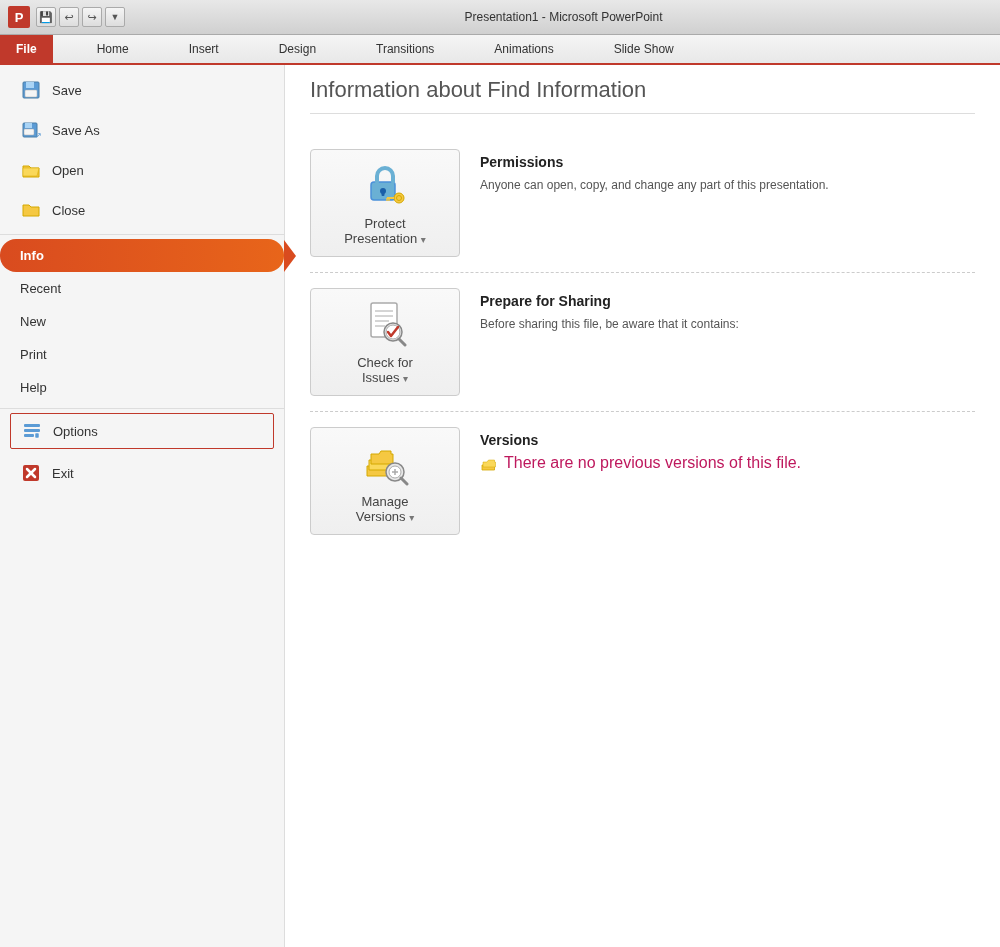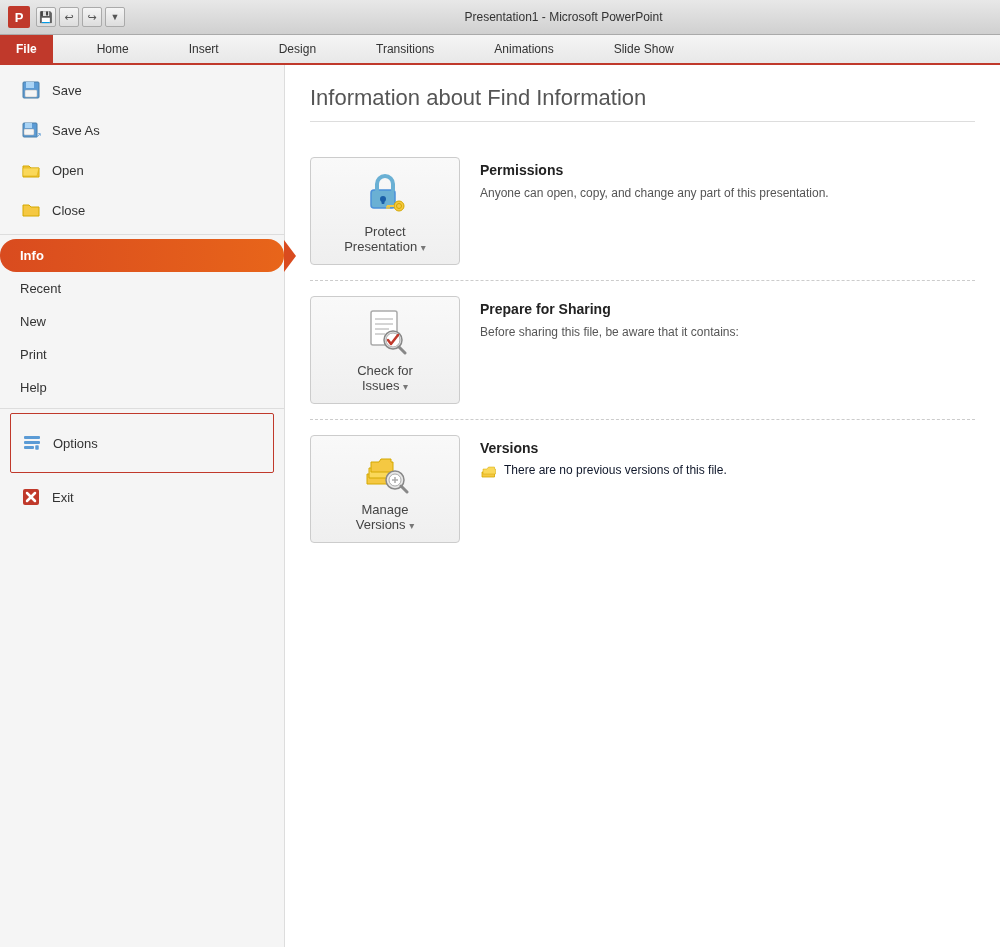--- a/index.html
+++ b/index.html
@@ -109,32 +109,32 @@
       flex-shrink: 0;
     }
     .sidebar-divider {
       height: 1px;
       background: #ddd;
       margin: 4px 0;
     }
     .sidebar-item.options-item {
       border: 1px solid #c0392b;
       margin: 4px 10px;
-      padding: 18px 10px;
+      padding: 6px 10px;
       border-radius: 2px;
     }
     .sidebar-item.exit-item {
       padding: 9px 20px;
     }
 
     
     .content-area {
       flex: 1;
       background: white;
-      padding: 20px 25px;
+      padding: 12px 25px;
       overflow-y: auto;
     }
     .content-title {
       font-size: 22px;
       color: #555;
       font-weight: 300;
       margin-bottom: 20px;
       border-bottom: 1px solid #ddd;
       padding-bottom: 10px;
     }
@@ -198,21 +198,21 @@
     }
     .info-text ul li::before {
       content: '▪';
       color: #aaa;
       font-size: 10px;
       margin-top: 2px;
       flex-shrink: 0;
     }
     .info-text .versions-row {
       display: flex; align-items: center; gap: 8px;
-      font-size: 12px; color: #0f172a;
+      font-size: 16px; color: #be185d;
     }
     .versions-icon {
       width: 16px; height: 16px;
       font-size: 14px;
     }
 
     
     .dropdown-arrow { font-size: 10px; color: #777; }
   </style>
 </head>

